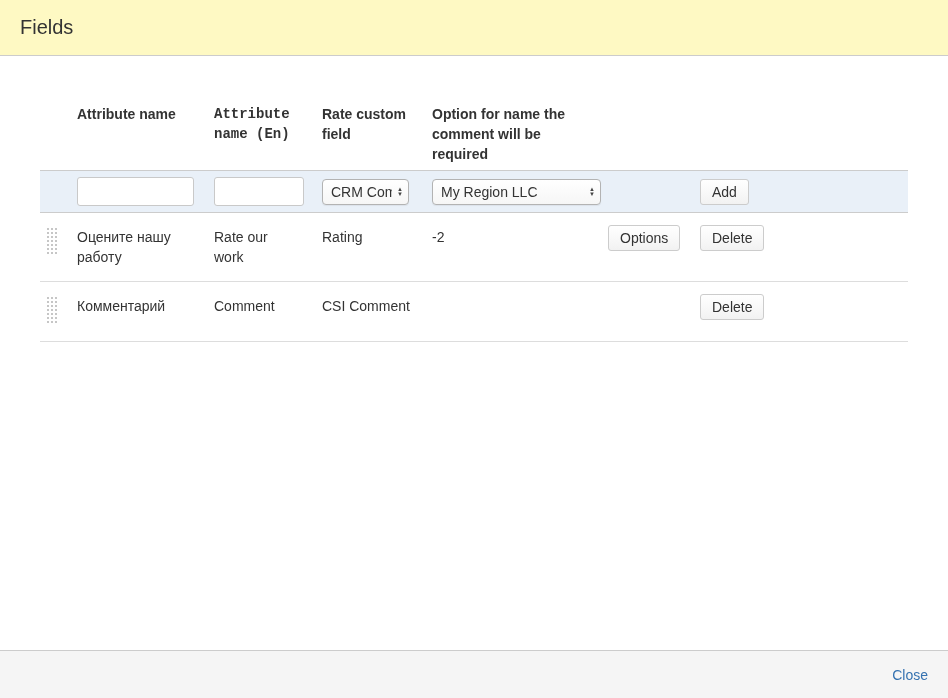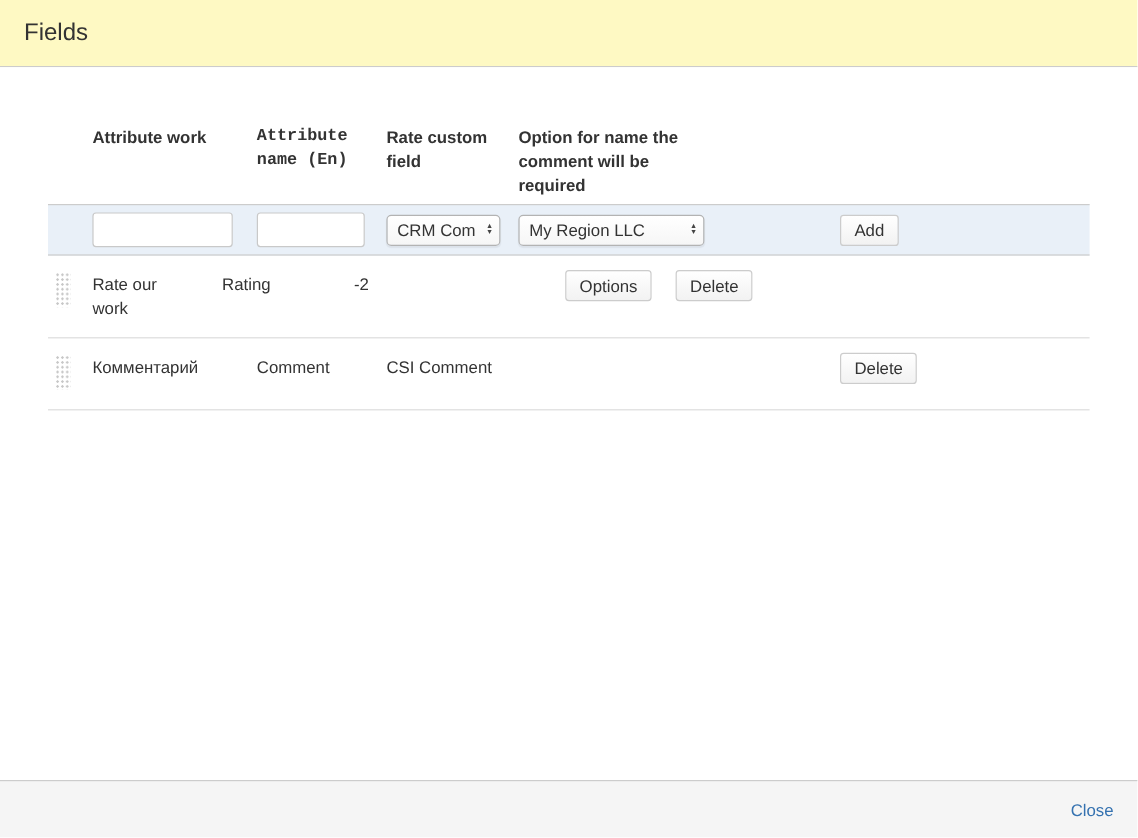--- a/index.html
+++ b/index.html
@@ -75,22 +75,22 @@
     height: 26px;
     background: linear-gradient(to bottom, #ffffff, #f6f6f6);
     border: 1px solid #b3b3b3;
     border-radius: 4px;
     padding: 0 5px 0 8px;
     box-shadow: 0 1px 1px rgba(0,0,0,0.06);
     cursor: default;
     white-space: nowrap;
     overflow: hidden;
   }
-  .select-jira-field { width: 95px; }
-  .select-option { width: 155px; }
+  .select-jira-field { width: 87px; }
+  .select-option { width: 169px; }
   .select-label { overflow: hidden; text-overflow: clip; white-space: nowrap; }
   .select-arrows {
     display: flex;
     flex-direction: column;
     align-items: center;
     font-size: 6px;
     line-height: 5px;
     color: #444;
     margin-left: 5px;
     flex: 0 0 auto;
@@ -152,21 +152,21 @@
 
   <div class="dialog-header">
     <div class="dialog-title">Fields</div>
   </div>
 
   <div class="dialog-body">
     <div class="fields-table">
 
       <div class="trow thead">
         <div class="c-handle cell"></div>
-        <div class="c1 cell">Attribute work</div>
+        <div class="c1 cell">Attribute name</div>
         <div class="c2 cell">Attribute name (En)</div>
         <div class="c3 cell">Rate custom field</div>
         <div class="c4 cell">Option for name the comment will be required</div>
         <div class="c5 cell"></div>
         <div class="c6 cell"></div>
       </div>
 
       <div class="trow add-row">
         <div class="c-handle"></div>
         <div class="c1">
@@ -196,20 +196,21 @@
         <div class="c5"></div>
         <div class="c6">
           <button class="btn">Add</button>
         </div>
       </div>
 
       <div class="trow data-row">
         <div class="c-handle">
           <div class="drag-handle"></div>
         </div>
+        <div class="c1 cell-text">Оцените нашу работу</div>
         <div class="c2 cell-text">Rate our work</div>
         <div class="c3 cell-text">Rating</div>
         <div class="c4 cell-text">-2</div>
         <div class="c5">
           <button class="btn">Options</button>
         </div>
         <div class="c6">
           <button class="btn">Delete</button>
         </div>
       </div>

